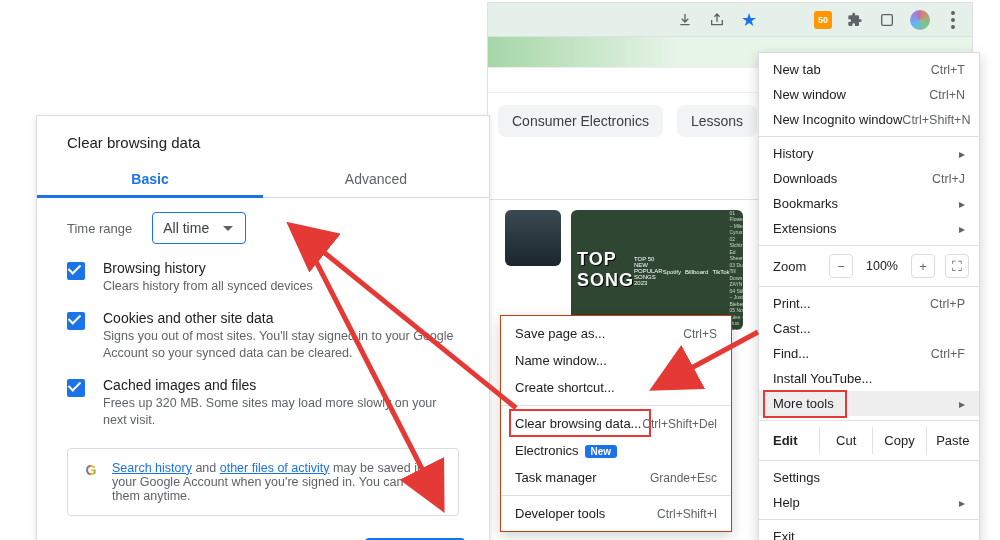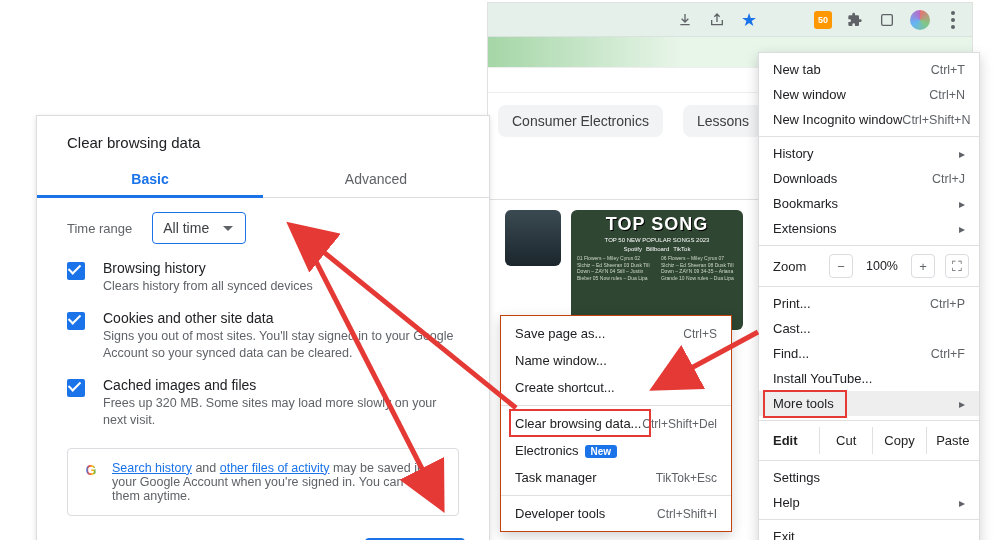--- a/index.html
+++ b/index.html
@@ -150,28 +150,28 @@
   }
   .tb-ico { width: 18px; height: 18px; display:flex; align-items:center; justify-content:center; color:#5f6368; }
   .tb-ico svg { width: 16px; height: 16px; }
   .star { color:#1a73e8; font-size:18px; }
   .ext-badge { width:18px;height:18px;background:#ff9800;border-radius:3px;display:flex;align-items:center;justify-content:center;color:#fff;font-size:9px;font-weight:700;}
   .avatar { width:20px;height:20px;border-radius:50%;background: conic-gradient(#e57373,#81c784,#64b5f6,#ba68c8);}
   .kebab { width:18px;height:18px;display:flex;flex-direction:column;justify-content:center;align-items:center;gap:3px;}
   .kebab span{width:4px;height:4px;border-radius:50%;background:#5f6368;}
   .tabshade { height: 30px; background: linear-gradient(to right,#a5d6a7,#e8f5e9 40%,#e8f5e9);}
   .notice-bar { height:26px; background:#fff; border-top:1px solid #eee; border-bottom:1px solid #eee;}
-  .chips { display:flex; gap:20px; padding:12px 8px 0 10px;align-items:flex-end; }
+  .chips { display:flex; gap:14px; padding:12px 8px 0 10px;align-items:flex-end; }
   .chip { background:#f1f3f4; border-radius:8px; padding:8px 14px; font-size:14px; color:#3c4043;}
 
   
   .thumbs{display:flex;gap:10px;padding:12px 0 0 10px;}
   .thumb{width:56px;height:56px;border-radius:6px;overflow:hidden;flex:none;}
   .thumb.a{background:linear-gradient(#3b4a52,#1b262c);}
-  .thumb.b{width:172px;height:120px;background:#2e4632;display:flex;flex-direction:column;align-items:center;padding:4px 6px;}
+  .thumb.b{width:172px;height:120px;background:#2e4632;display:flex;flex-direction:row;align-items:center;padding:4px 6px;}
   .topsong{font-weight:900;color:#fff;font-size:18px;letter-spacing:1px;text-shadow:1px 1px 0 #000;}
   .subline{font-size:6px;color:#fff;margin-top:2px;}
   .logos{display:flex;gap:4px;margin-top:3px;}
   .logos span{font-size:6px;color:#fff;}
   .tbtxt{font-size:5px;color:#cfd8c8;columns:2;column-gap:8px;margin-top:3px;width:100%;line-height:1.3;}
 
   
   .main-menu {
     position: absolute;
     left: 758px; top: 52px;
@@ -390,21 +390,21 @@
   <div class="sm-sep"></div>
   <div class="sm-row sm-cbd">
       <span>Clear browsing data...</span>
       <span class="sc">Ctrl+Shift+Del</span>
     </div>
   <div class="sm-row">
       <span><span>Electronics</span><span class="sm-new">New</span></span>
     </div>
   <div class="sm-row">
       <span>Task manager</span>
-      <span class="sc">TikTok+Esc</span>
+      <span class="sc">Grande+Esc</span>
     </div>
   <div class="sm-sep"></div>
   <div class="sm-row">
       <span>Developer tools</span>
       <span class="sc">Ctrl+Shift+I</span>
     </div>
 </div>
 
 <div class="dialog">
   <h2>Clear browsing data</h2>

